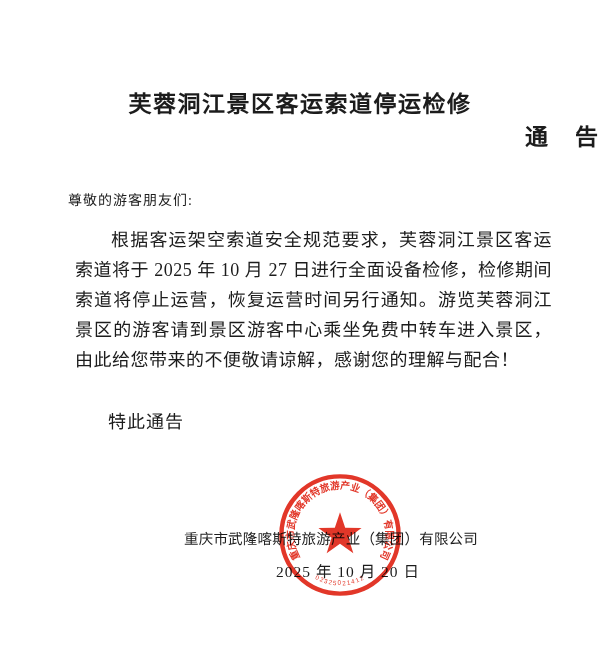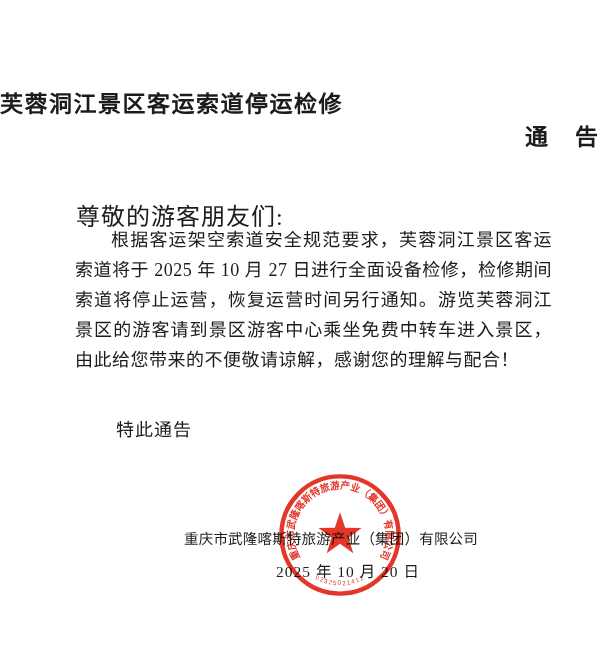--- a/index.html
+++ b/index.html
@@ -10,37 +10,37 @@
   html,body{margin:0;padding:0;background:#fff;}
   .page{
     position:relative;width:600px;height:648px;
     background:var(--page-bg);
     color:var(--text-color);
     font-family:"Liberation Serif","DejaVu Serif",serif;
     overflow:hidden;
   }
   .title1{
     position:absolute;top:85px;left:0;width:100%;margin:0;
-    text-align:left;font-size:23px;font-weight:bold;letter-spacing:1.5px;
+    text-align:center;font-size:23px;font-weight:bold;letter-spacing:1.5px;
   }
   .title2{
     position:absolute;top:118px;left:0;width:100%;margin:0;
     text-align:right;font-size:23px;font-weight:bold;letter-spacing:2px;
   }
   .salutation{
-    position:absolute;top:185px;left:64px;margin:12px;
-    font-size:24px;letter-spacing:1px;
+    position:absolute;top:185px;left:64px;margin:4px;
+    font-size:14px;letter-spacing:1px;
   }
   .body-text{
     position:absolute;top:213px;left:63px;width:477px;margin:12px;
     font-size:18px;line-height:30px;text-align:justify;
     text-indent:2em;letter-spacing:0.5px;
   }
   .closing{
-    position:absolute;top:399px;left:100px;margin:16px;
+    position:absolute;top:399px;left:100px;margin:8px;
     font-size:18px;letter-spacing:1px;text-align:right;
   }
   .company{
     position:absolute;top:527px;left:184px;margin:0;
     font-size:14.5px;letter-spacing:0.2px;white-space:nowrap;
   }
   .date{
     position:absolute;top:559px;left:276px;margin:0;
     font-size:15.5px;letter-spacing:1px;white-space:nowrap;
   }

